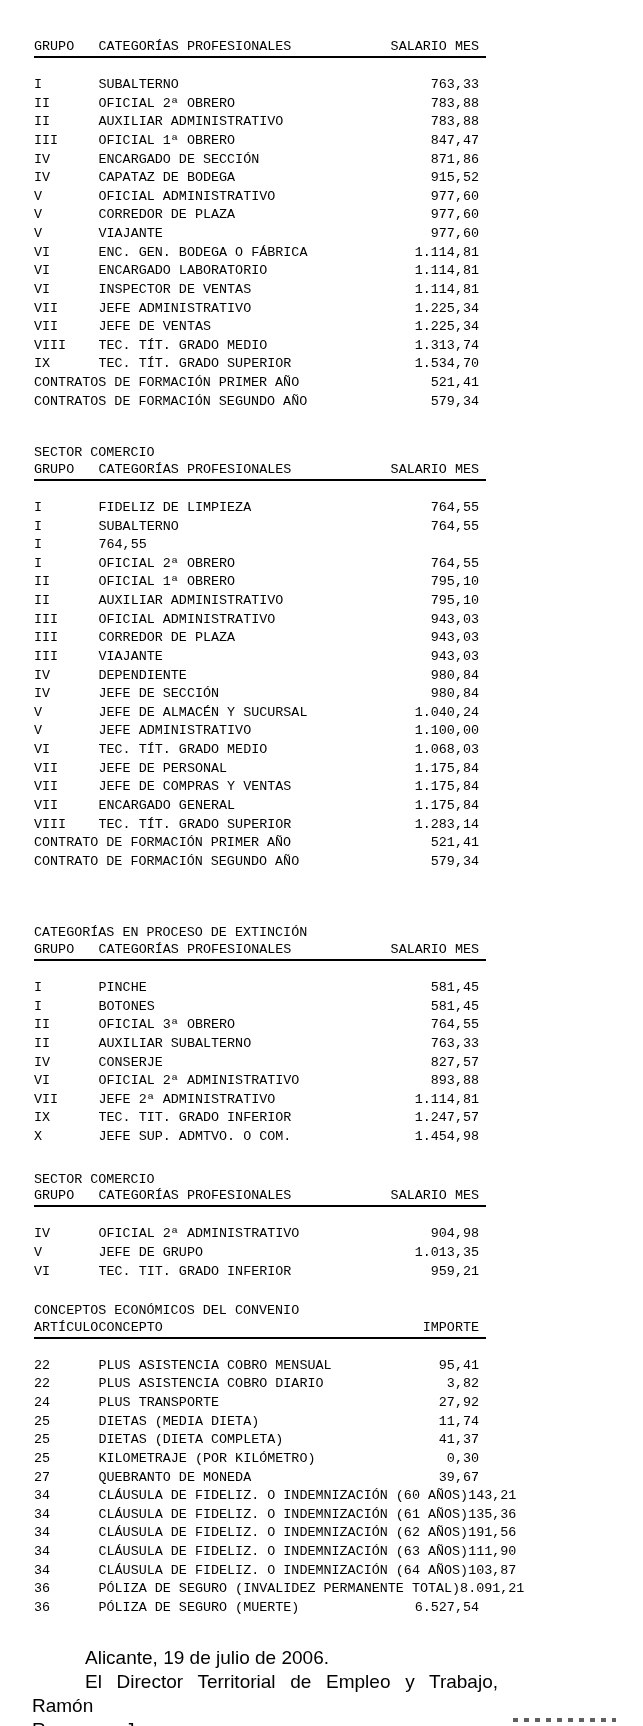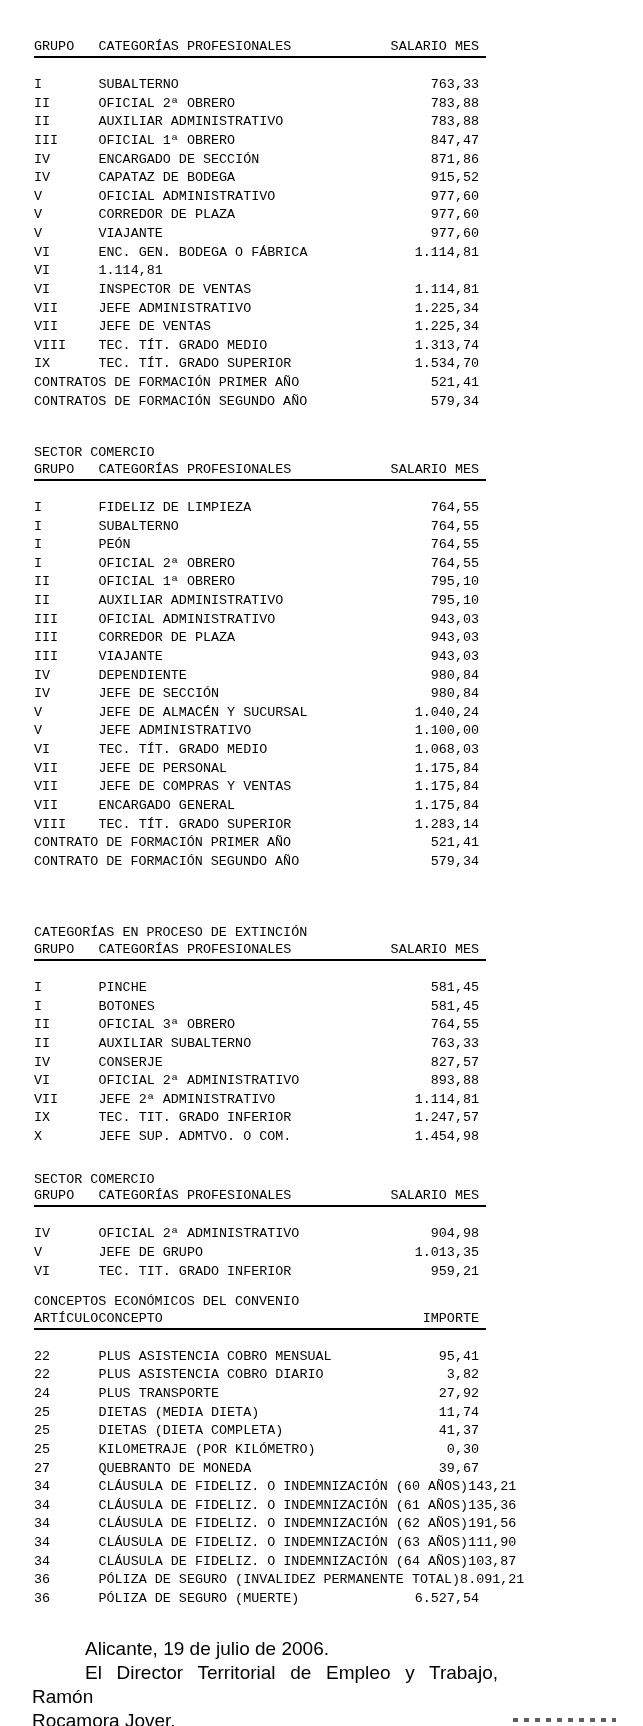--- a/index.html
+++ b/index.html
@@ -33,21 +33,21 @@
   .c1{flex:0 0 64.5px;white-space:pre;}
   .c2{flex:1 1 auto;white-space:pre;}
   .cf{flex:1 1 auto;white-space:pre;}
   .c3{flex:0 0 auto;text-align:right;padding-right:7px;white-space:pre;}
   .rows{margin-top:18px;}
   .row{display:flex;height:18.63px;line-height:18.63px;}
   
   .s2{margin-top:33px;}
   .s3{margin-top:53px;}
   .s4{margin-top:24px;}
-  .s5{margin-top:12px;}
+  .s5{margin-top:21px;}
   
   .footer{
     margin:28px -12px 0 -2px;
     font-family:"Liberation Sans","DejaVu Sans",sans-serif;
     font-size:19px;line-height:24px;color:var(--ink);
   }
   .f-line1{text-indent:53px;}
   .f-line2{text-indent:53px;text-align:justify;text-align-last:justify;}
   .f-line3{text-indent:0;}
   
@@ -114,20 +114,21 @@
           <span class="c2">VIAJANTE</span>
           <span class="c3">977,60</span>
         </div>
         <div class="row">
           <span class="c1">VI</span>
           <span class="c2">ENC. GEN. BODEGA O FÁBRICA</span>
           <span class="c3">1.114,81</span>
         </div>
         <div class="row">
           <span class="c1">VI</span>
+          <span class="c2">ENCARGADO LABORATORIO</span>
           <span class="c3">1.114,81</span>
         </div>
         <div class="row">
           <span class="c1">VI</span>
           <span class="c2">INSPECTOR DE VENTAS</span>
           <span class="c3">1.114,81</span>
         </div>
         <div class="row">
           <span class="c1">VII</span>
           <span class="c2">JEFE ADMINISTRATIVO</span>
@@ -172,21 +173,20 @@
           <span class="c2">FIDELIZ DE LIMPIEZA</span>
           <span class="c3">764,55</span>
         </div>
         <div class="row">
           <span class="c1">I</span>
           <span class="c2">SUBALTERNO</span>
           <span class="c3">764,55</span>
         </div>
         <div class="row">
           <span class="c1">I</span>
-          <span class="c2">PEÓN</span>
           <span class="c3">764,55</span>
         </div>
         <div class="row">
           <span class="c1">I</span>
           <span class="c2">OFICIAL 2ª OBRERO</span>
           <span class="c3">764,55</span>
         </div>
         <div class="row">
           <span class="c1">II</span>
           <span class="c2">OFICIAL 1ª OBRERO</span>

